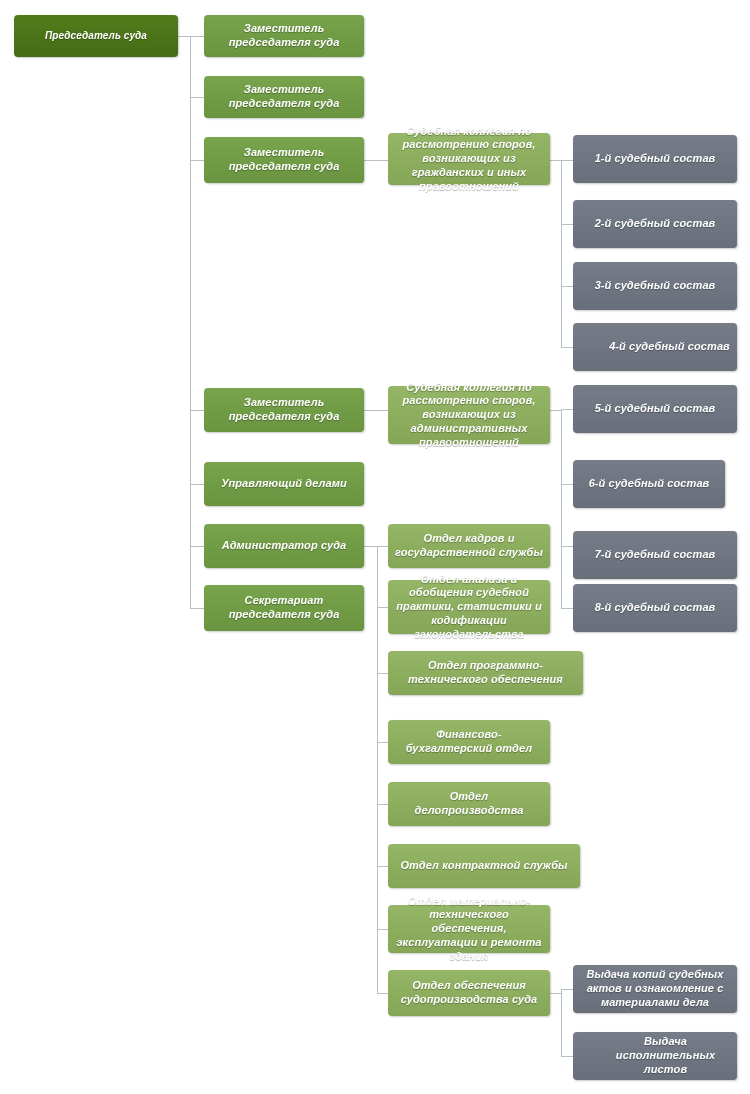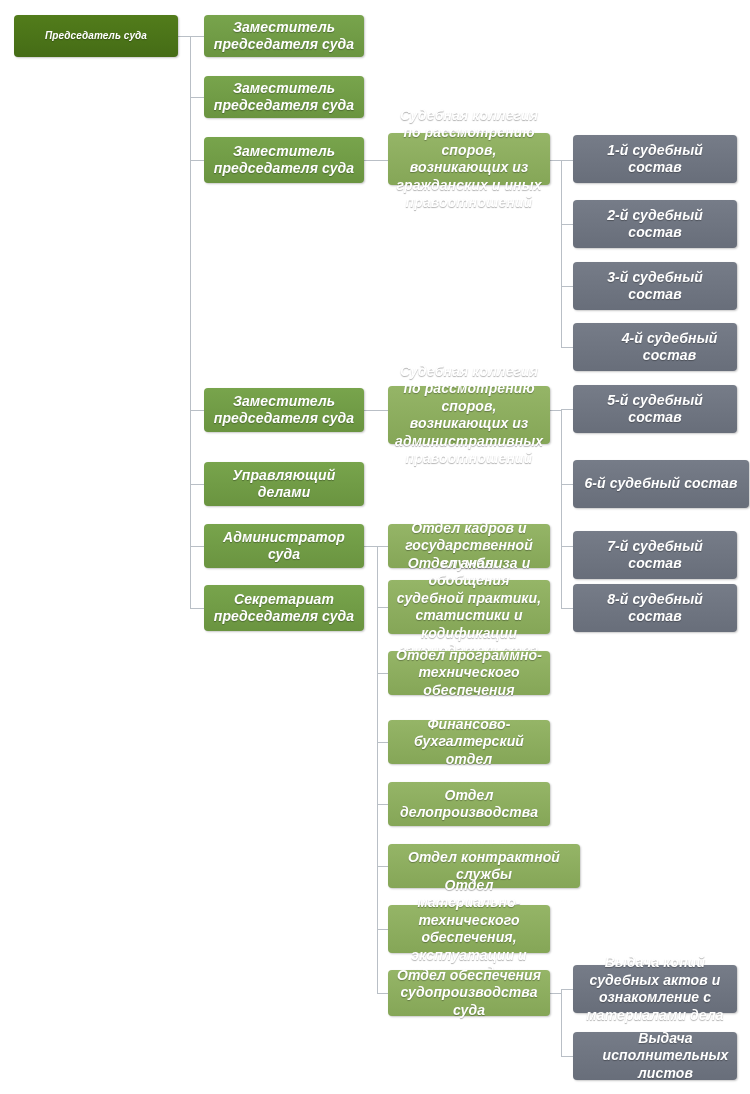--- a/index.html
+++ b/index.html
@@ -24,21 +24,21 @@
   .node {
     position: absolute;
     box-sizing: border-box;
     display: flex;
     align-items: center;
     justify-content: center;
     text-align: center;
     border-radius: 4px;
     color: #ffffff;
     font-weight: bold;
-    font-size: 14px;
+    font-size: 11px;
     line-height: 1.25;
     padding: 3px 7px;
     letter-spacing: 0.1px;
     text-shadow: 0 1px 1px rgba(0,0,0,0.30);
     box-shadow: 1px 1px 2px rgba(0,0,0,0.22);
   }
   .node span { display: block; width: 100%; }
 
   .node.root {
     background: #4a7118;
@@ -139,21 +139,21 @@
       </div>
       <div class="node lvl3" style="left: 388px; top: 386px; width: 162px; height: 58px;">
         <span>Судебная коллегия по рассмотрению споров, возникающих из административных правоотношений</span>
       </div>
       <div class="node lvl3" style="left: 388px; top: 524px; width: 162px; height: 44px;">
         <span>Отдел кадров и государственной службы</span>
       </div>
       <div class="node lvl3" style="left: 388px; top: 580px; width: 162px; height: 54px;">
         <span>Отдел анализа и обобщения судебной практики, статистики и кодификации законодательства</span>
       </div>
-      <div class="node lvl3" style="left: 388px; top: 651px; width: 162px; height: 44px;">
+      <div class="node lvl3" style="left: 388px; top: 651px; width: 195px; height: 44px;">
         <span>Отдел программно-технического обеспечения</span>
       </div>
       <div class="node lvl3" style="left: 388px; top: 720px; width: 162px; height: 44px;">
         <span>Финансово-бухгалтерский отдел</span>
       </div>
       <div class="node lvl3" style="left: 388px; top: 782px; width: 162px; height: 44px;">
         <span>Отдел делопроизводства</span>
       </div>
       <div class="node lvl3" style="left: 388px; top: 844px; width: 192px; height: 44px;">
         <span>Отдел контрактной службы</span>
@@ -172,21 +172,21 @@
       </div>
       <div class="node lvl4" style="left: 573px; top: 262px; width: 164px; height: 48px;">
         <span>3-й судебный состав</span>
       </div>
       <div class="node lvl4" style="left: 573px; top: 323px; width: 164px; height: 48px; padding-left: 36px;">
         <span>4-й судебный состав</span>
       </div>
       <div class="node lvl4" style="left: 573px; top: 385px; width: 164px; height: 48px;">
         <span>5-й судебный состав</span>
       </div>
-      <div class="node lvl4" style="left: 573px; top: 460px; width: 176px; height: 48px;">
+      <div class="node lvl4" style="left: 573px; top: 460px; width: 152px; height: 48px;">
         <span>6-й судебный состав</span>
       </div>
       <div class="node lvl4" style="left: 573px; top: 522px; width: 164px; height: 48px; margin-top: 9px;">
         <span>7-й судебный состав</span>
       </div>
       <div class="node lvl4" style="left: 573px; top: 584px; width: 164px; height: 48px;">
         <span>8-й судебный состав</span>
       </div>
       <div class="node lvl4" style="left: 573px; top: 965px; width: 164px; height: 48px;">
         <span>Выдача копий судебных актов и ознакомление с материалами дела</span>

